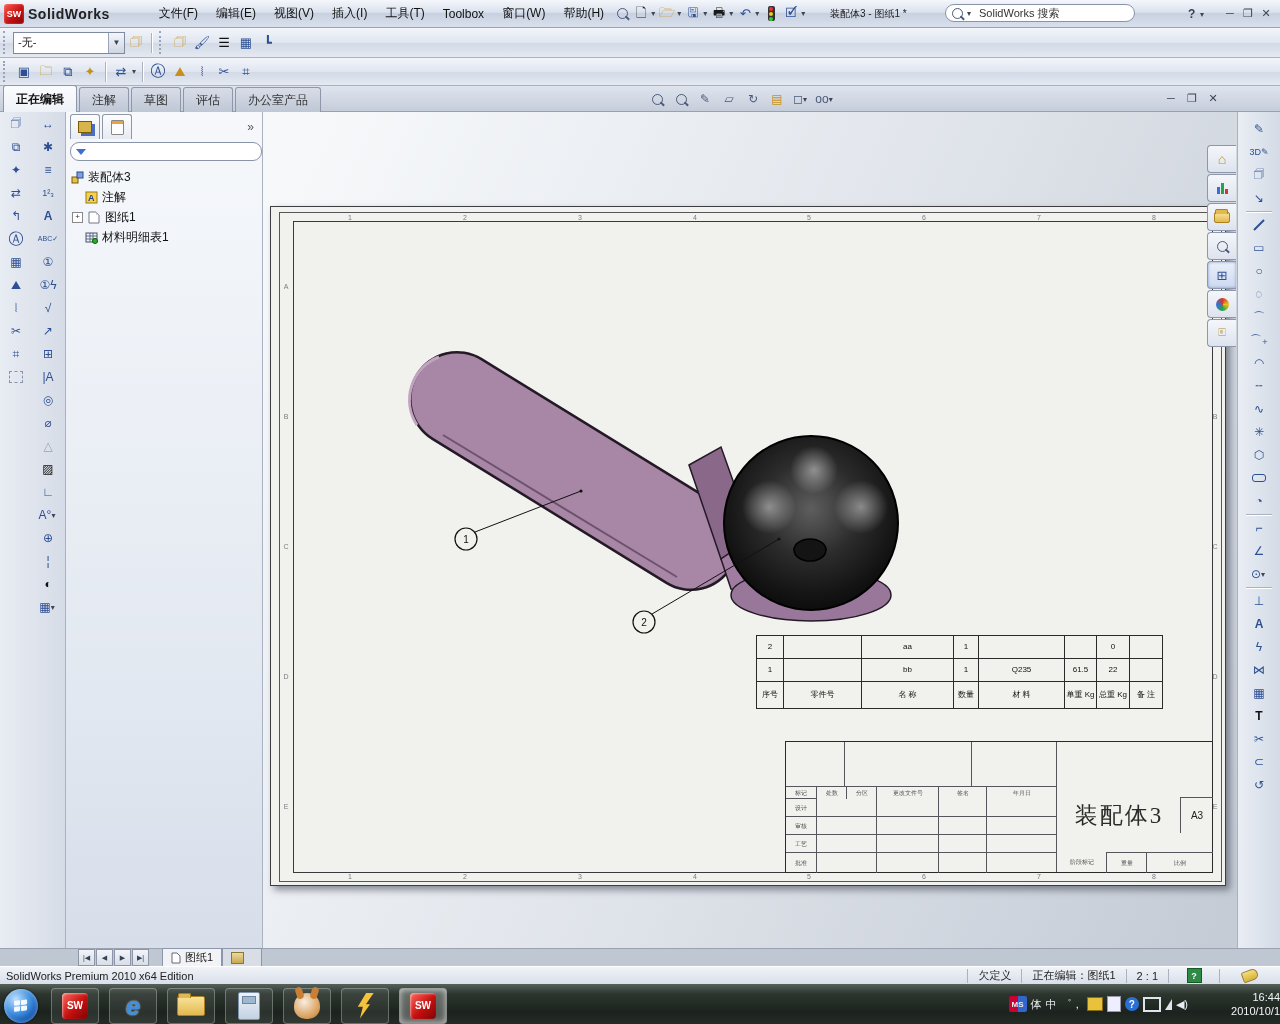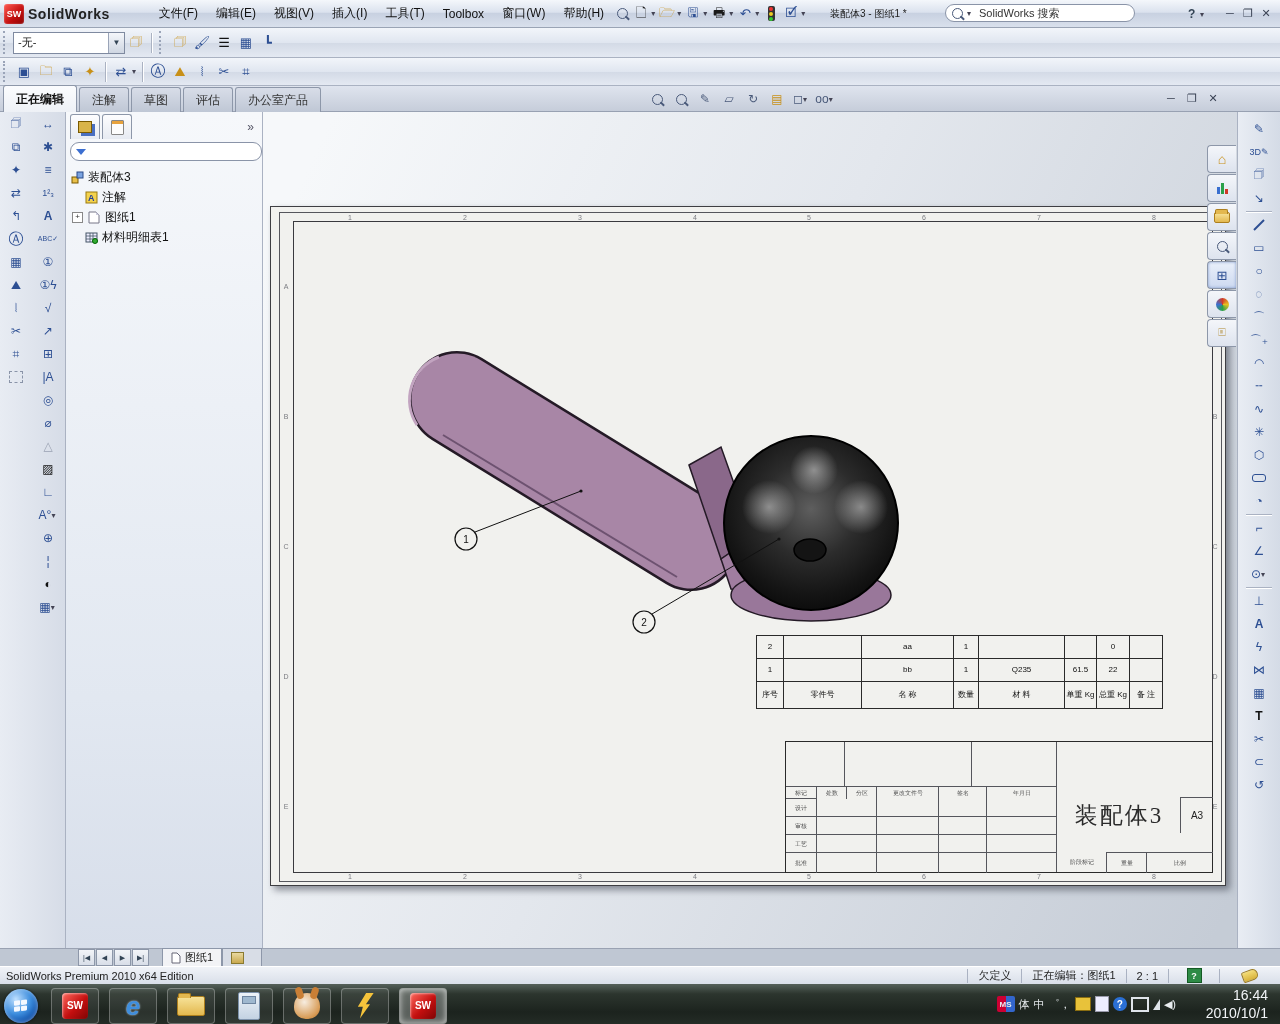--- a/index.html
+++ b/index.html
@@ -619,19 +619,19 @@
     <span class="trayic" style="width:18px;background:linear-gradient(90deg,#c03 50%,#36c 50%);border-radius:2px;font-size:8px;font-weight:bold;">MS</span>
     <span class="trayic">体</span>
     <span class="trayic">中</span>
     <span class="trayic">゜，</span>
     <span class="trayic" style="width:14px;height:12px;background:#e8c23a;border:1px solid #8a6d10;"></span>
     <span class="trayic" style="width:12px;height:14px;background:#eef;border:1px solid #99a;"></span>
     <span class="trayic" style="width:14px;height:14px;border-radius:50%;background:#2a6fd4;color:#fff;font-size:10px;font-weight:bold;">?</span>
     <span class="trayic" style="width:14px;height:11px;border:2px solid #dfe4ea;"></span>
     <span class="trayic" style="width:0;height:0;border-left:7px solid transparent;border-bottom:11px solid #dfe4ea;"></span>
     <span class="trayic">◀)</span>
-    <span style="width:90px;color:#f2f5f8;font-size:14px;text-align:right;padding-right:12px;line-height:1.3;">
+    <span style="width:90px;color:#f2f5f8;font-size:11px;text-align:right;padding-right:0;line-height:1.3;">
       <span>16:44</span><br>
       <span>2010/10/1</span>
     </span>
   </div>
 
 </div>
 
 </body></html>

